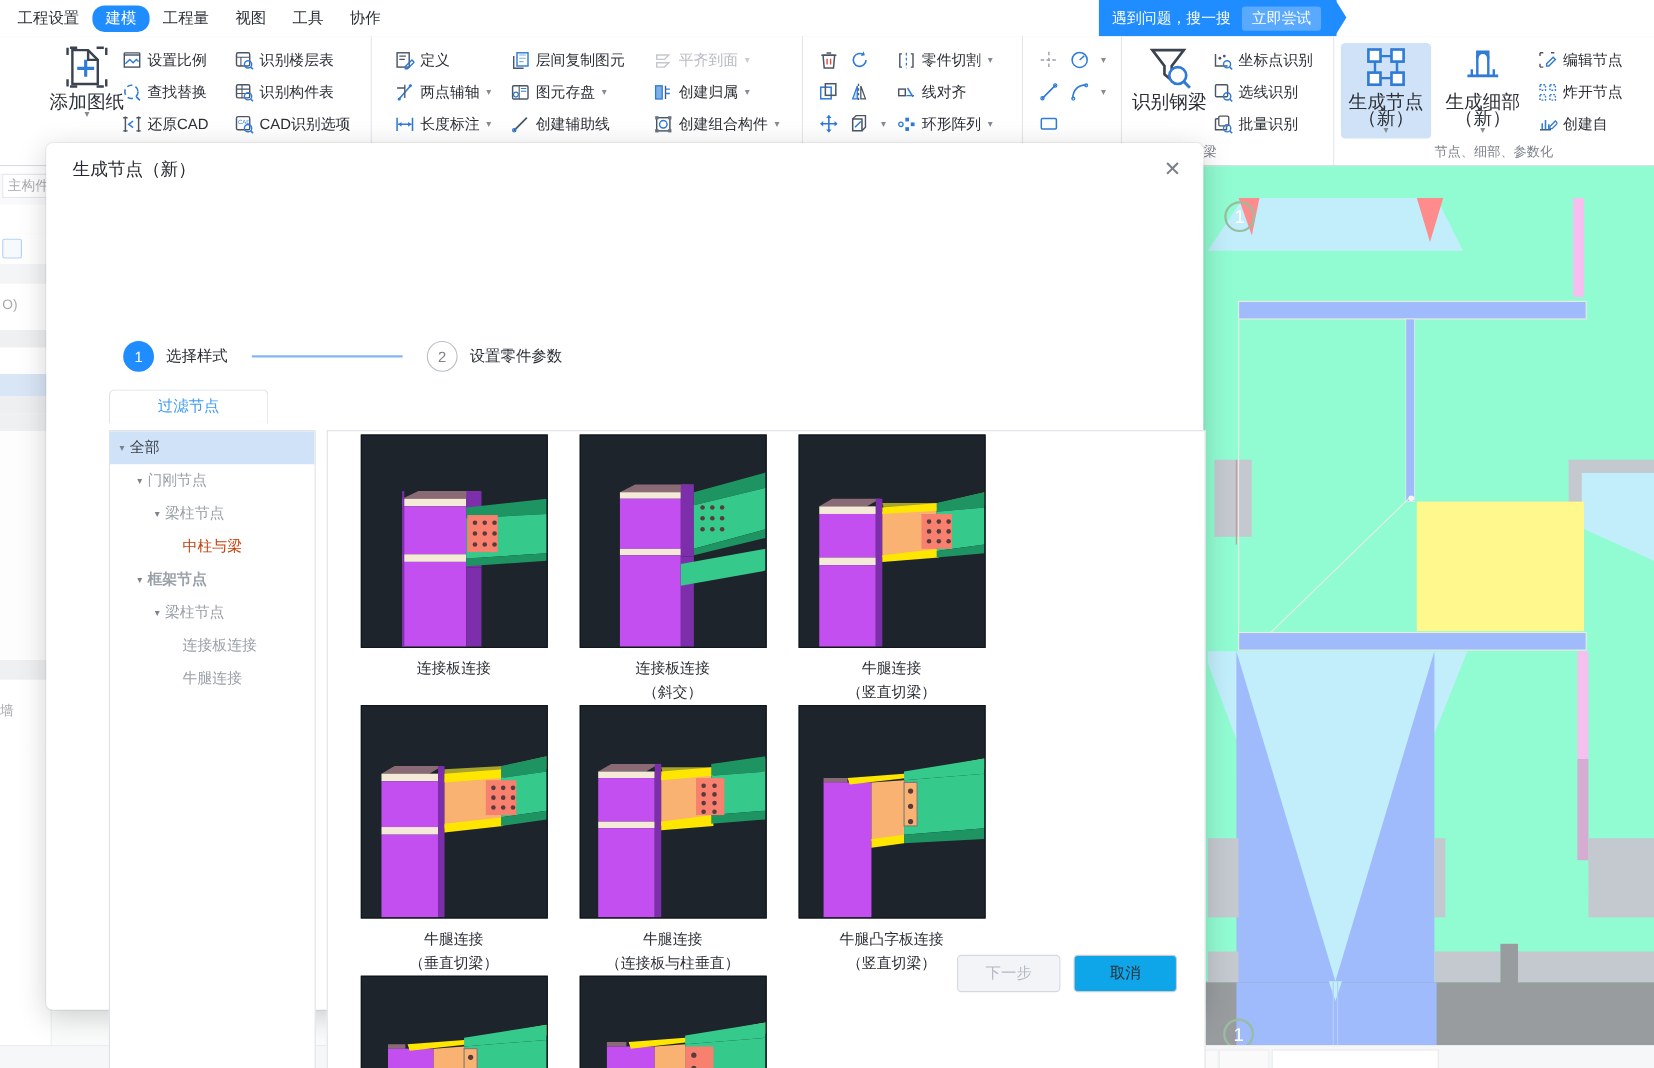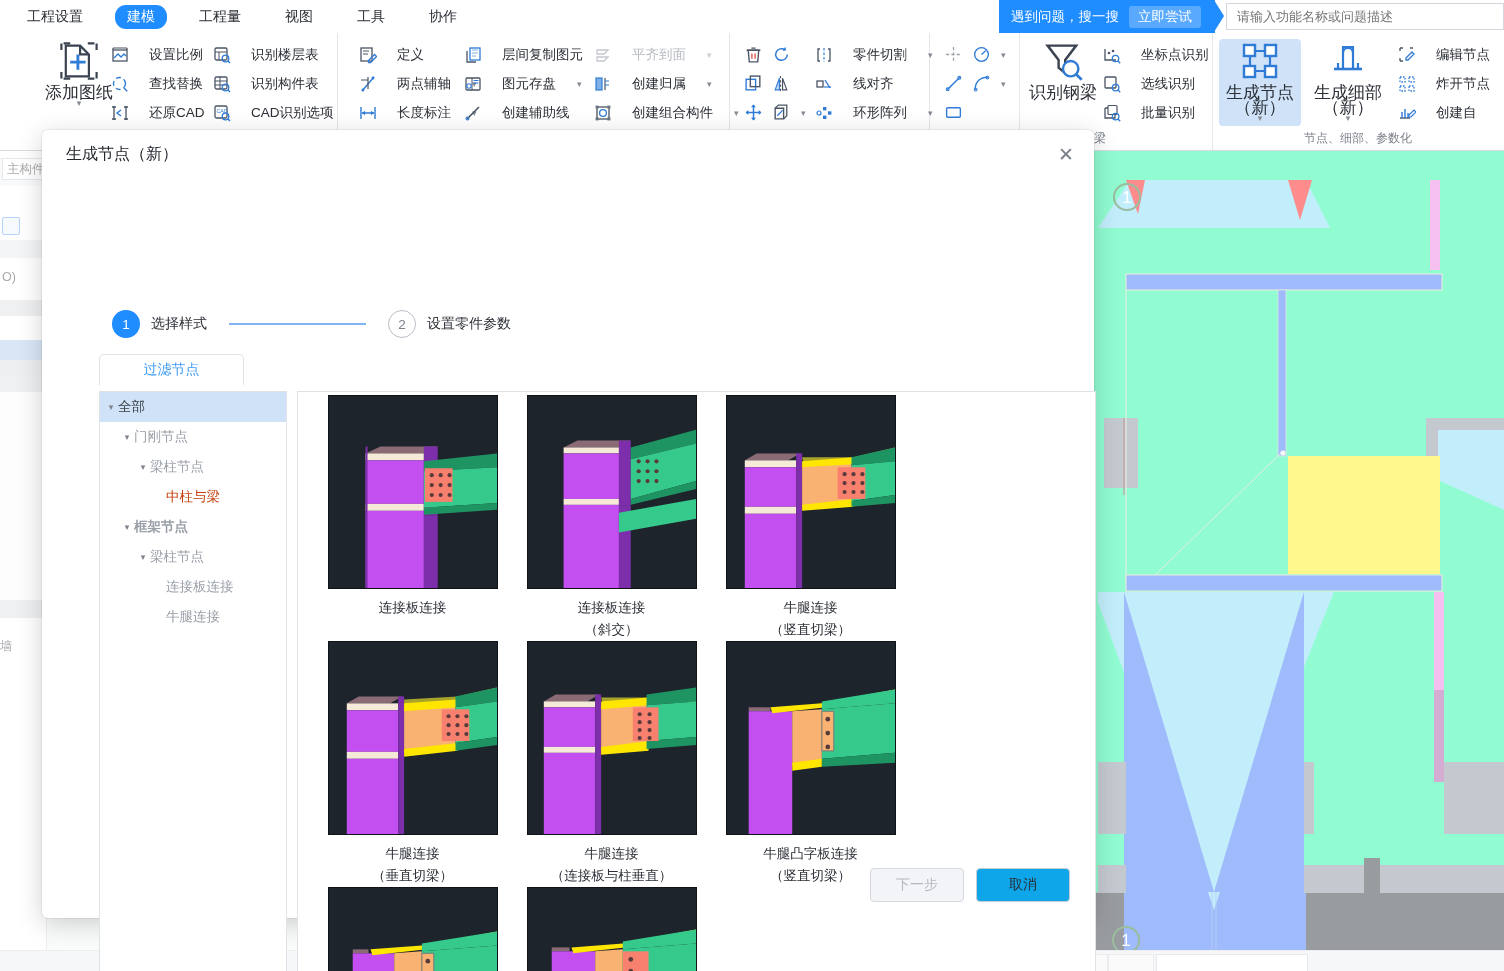--- a/index.html
+++ b/index.html
@@ -6,35 +6,35 @@
   body{
     width:1504px;height:971px;position:relative;overflow:hidden;
     font-family:"Liberation Sans","DejaVu Sans",sans-serif;
     font-size:13px;color:#20242a;background:#ffffff;
   }
   
   #app{position:absolute;inset:0;background:#f4f5f7;}
 
   
   .menubar{position:absolute;left:0;top:0;width:1504px;height:33px;background:#fff;border-bottom:1px solid #e6e8ec;}
-  .menu-items{display:flex;align-items:center;height:33px;padding-left:15px;gap:20px;}
+  .menu-items{display:flex;align-items:center;height:33px;padding-left:4px;gap:0;}
   .menu-item{font-size:14px;color:#2b2f36;padding:3px 12px;border-radius:11px;white-space:nowrap;cursor:default;}
   .menu-item.active{background:#1f8cff;color:#fff;}
   .searchpill{position:absolute;right:289px;top:0;height:33px;background:#1f8cff;display:flex;align-items:center;gap:10px;padding:0 14px 0 12px;color:#fff;font-size:13.5px;}
   .searchpill .try{background:rgba(255,255,255,.26);border-radius:3px;padding:2px 9px;font-size:13.5px;}
   .pill-arrow{position:absolute;right:280px;top:0;width:0;height:0;border-top:16.5px solid transparent;border-bottom:16.5px solid transparent;border-left:10px solid #1f8cff;}
   .searchbox{position:absolute;right:0;top:3px;width:278px;height:27px;background:#fff;border:1px solid #d4d7dd;display:flex;align-items:center;padding-left:8px;box-sizing:border-box;}
   .searchbox input{border:0;outline:0;width:100%;font-size:13px;font-family:inherit;color:#44484f;background:transparent;}
 
   
   .ribbon{position:absolute;left:0;top:33px;width:1504px;height:117px;background:#fff;border-bottom:1px solid #d8dbe0;}
   .rgroup{position:absolute;top:0;height:117px;box-sizing:border-box;}
   .rgroup.sep{border-right:1px solid #e4e6ea;}
   .rcaption{position:absolute;bottom:3px;width:100%;text-align:center;font-size:12px;color:#7d828b;}
-  .ritem{display:flex;align-items:center;gap:20px;height:27px;font-size:13.5px;color:#2b2f36;white-space:nowrap;padding:0 3px;}
+  .ritem{display:flex;align-items:center;gap:5px;height:27px;font-size:13.5px;color:#2b2f36;white-space:nowrap;padding:0 3px;}
   .ritem.dim{color:#b6bac1;}
   .ico{width:18px;height:18px;flex:0 0 18px;display:inline-block;position:relative;}
   .caret{font-size:9px;color:#868b93;margin-left:1px;}
   .col{position:absolute;display:flex;flex-direction:column;gap:2px;}
   .bigbtn{position:absolute;display:flex;flex-direction:column;align-items:center;justify-content:flex-start;width:82px;top:6px;}
   .bigbtn .bico{width:44px;height:44px;margin-bottom:2px;}
   .bigbtn .blabel{font-size:17px;color:#2b2f36;text-align:center;line-height:15px;}
   .bigbtn .bcaret{font-size:9px;color:#868b93;line-height:7px;}
   .bigbtn.sel{background:#cfe2f7;border-radius:4px;padding-bottom:4px;}
   .iconrow{display:flex;align-items:center;gap:9px;height:27px;}
@@ -194,23 +194,20 @@
       <div class="menu-item">工程量</div>
       <div class="menu-item">视图</div>
       <div class="menu-item">工具</div>
       <div class="menu-item">协作</div>
     </div>
     <div class="searchpill">
       <span>遇到问题，搜一搜</span>
       <span class="try">立即尝试</span>
     </div>
     <div class="pill-arrow"></div>
-    <div class="searchbox">
-      <input placeholder="请输入功能名称或问题描述" style="">
-    </div>
   </div>
 
   <div class="ribbon">
 
     <div class="rgroup sep" style="left:0;width:338px;">
       <div class="bigbtn" style="left:38px;">
         <svg class="bico" viewBox="0 0 40 40">
           <path d="M8 6h13l8 8v20H8z" fill="none" stroke="#3b4250" stroke-width="2"></path>
           <path d="M21 6v8h8" fill="none" stroke="#3b4250" stroke-width="2"></path>
           <path d="M6 4h6M4 4v6M34 4h-6M36 4v6M6 36h6M4 36v-6M34 36h-6M36 36v-6" stroke="#3b4250" stroke-width="2" fill="none"></path>

